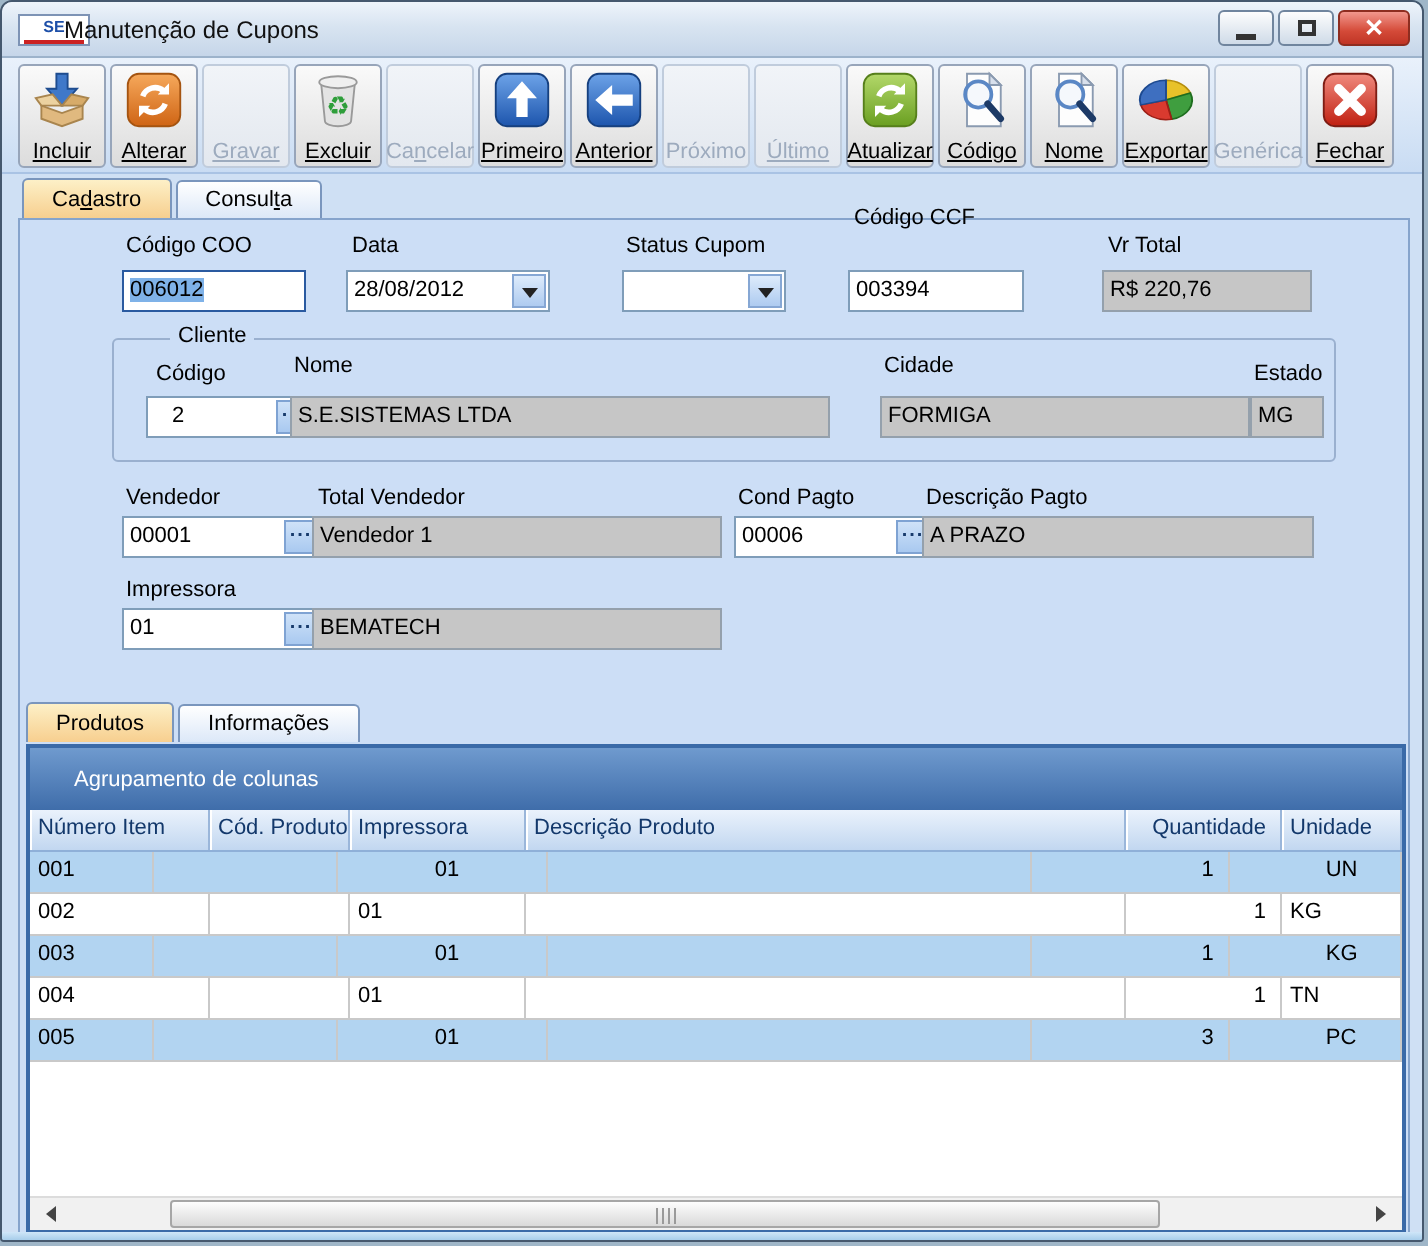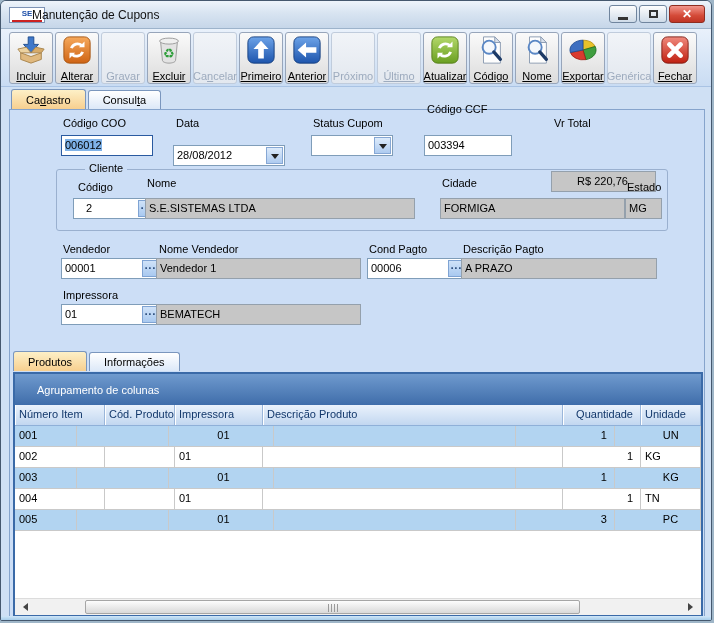--- a/index.html
+++ b/index.html
@@ -45,21 +45,21 @@
        margin-right:2px; vertical-align:bottom; }
   .tab.active { background:linear-gradient(#fdf0c7 0%,#f7cf8f 100%); padding-top:4px; }
   
   .page { position:absolute; left:8px; top:108px; width:696px; height:509px;
        background:#ccdef6; border:1px solid #86a4cc; }
   .lbl { position:absolute; font-size:11px; white-space:nowrap; }
   .field { position:absolute; height:21px; background:#fff; border:1px solid #7f9db9;
        font-size:11px; padding:3px 3px 0; }
   .field.focus { border-color:#2a5aa0; }
   .field.readonly { background:#c6c6c6; border-color:#94a0ac; }
-  .field.right { text-align:center; padding-right:5px;margin-top:36px; }
+  .field.right { text-align:left; padding-right:5px; }
   .sel { background:#7fb2e8; }
   .combo-btn { position:absolute; right:1px; top:1px; width:17px; height:17px;
        background:linear-gradient(#ddebfb,#aecbf0); border:1px solid #86a7d4;
        display:flex; align-items:center; justify-content:center; }
   .arr-down { width:0; height:0; border:4px solid transparent; border-top:5px solid #222;
        margin-top:5px; }
   .dots-btn { position:absolute; right:1px; top:1px; width:17px; height:17px;
        background:linear-gradient(#cfe2f8,#a9c9f0); border:1px solid #7fa3d3;
        text-align:center; font-weight:bold; color:#173a6b; font-size:10px; line-height:9px;
        letter-spacing:1px; }
@@ -276,21 +276,21 @@
   <div class="tabrow">
     <span class="tab active">Ca<u>d</u>astro</span><span class="tab">Consul<u>t</u>a</span>
   </div>
 
   <div class="page"></div>
 
   <span class="lbl" style="left:62px;top:116px">Código COO</span>
   <div class="field focus" style="left:60px;top:134px;width:92px"><span class="sel">006012</span></div>
 
   <span class="lbl" style="left:175px;top:116px">Data</span>
-  <div class="field" style="left:172px;top:144px;width:112px">
+  <div class="field" style="left:172px;top:134px;width:102px">
     <span>28/08/2012</span>
     <span class="combo-btn">
         <span class="arr-down"></span>
       </span>
   </div>
 
   <span class="lbl" style="left:312px;top:116px">Status Cupom</span>
   <div class="field" style="left:310px;top:134px;width:82px">
     <span></span>
     <span class="combo-btn">
@@ -317,21 +317,21 @@
   <span class="lbl" style="left:441px;top:176px">Cidade</span>
   <div class="field readonly" style="left:439px;top:197px;width:185px">FORMIGA</div>
   <span class="lbl" style="left:626px;top:180px">Estado</span>
   <div class="field readonly" style="left:624px;top:197px;width:37px">MG</div>
 
   <span class="lbl" style="left:62px;top:242px">Vendedor</span>
   <div class="field" style="left:60px;top:257px;width:100px">
     <span>00001</span>
     <span class="dots-btn">...</span>
   </div>
-  <span class="lbl" style="left:158px;top:242px">Nome Vendedor</span>
+  <span class="lbl" style="left:158px;top:242px">Total Vendedor</span>
   <div class="field readonly" style="left:155px;top:257px;width:205px">Vendedor 1</div>
   <span class="lbl" style="left:368px;top:242px">Cond Pagto</span>
   <div class="field" style="left:366px;top:257px;width:100px">
     <span>00006</span>
     <span class="dots-btn">...</span>
   </div>
   <span class="lbl" style="left:462px;top:242px">Descrição Pagto</span>
   <div class="field readonly" style="left:460px;top:257px;width:196px">A PRAZO</div>
 
   <span class="lbl" style="left:62px;top:288px">Impressora</span>

